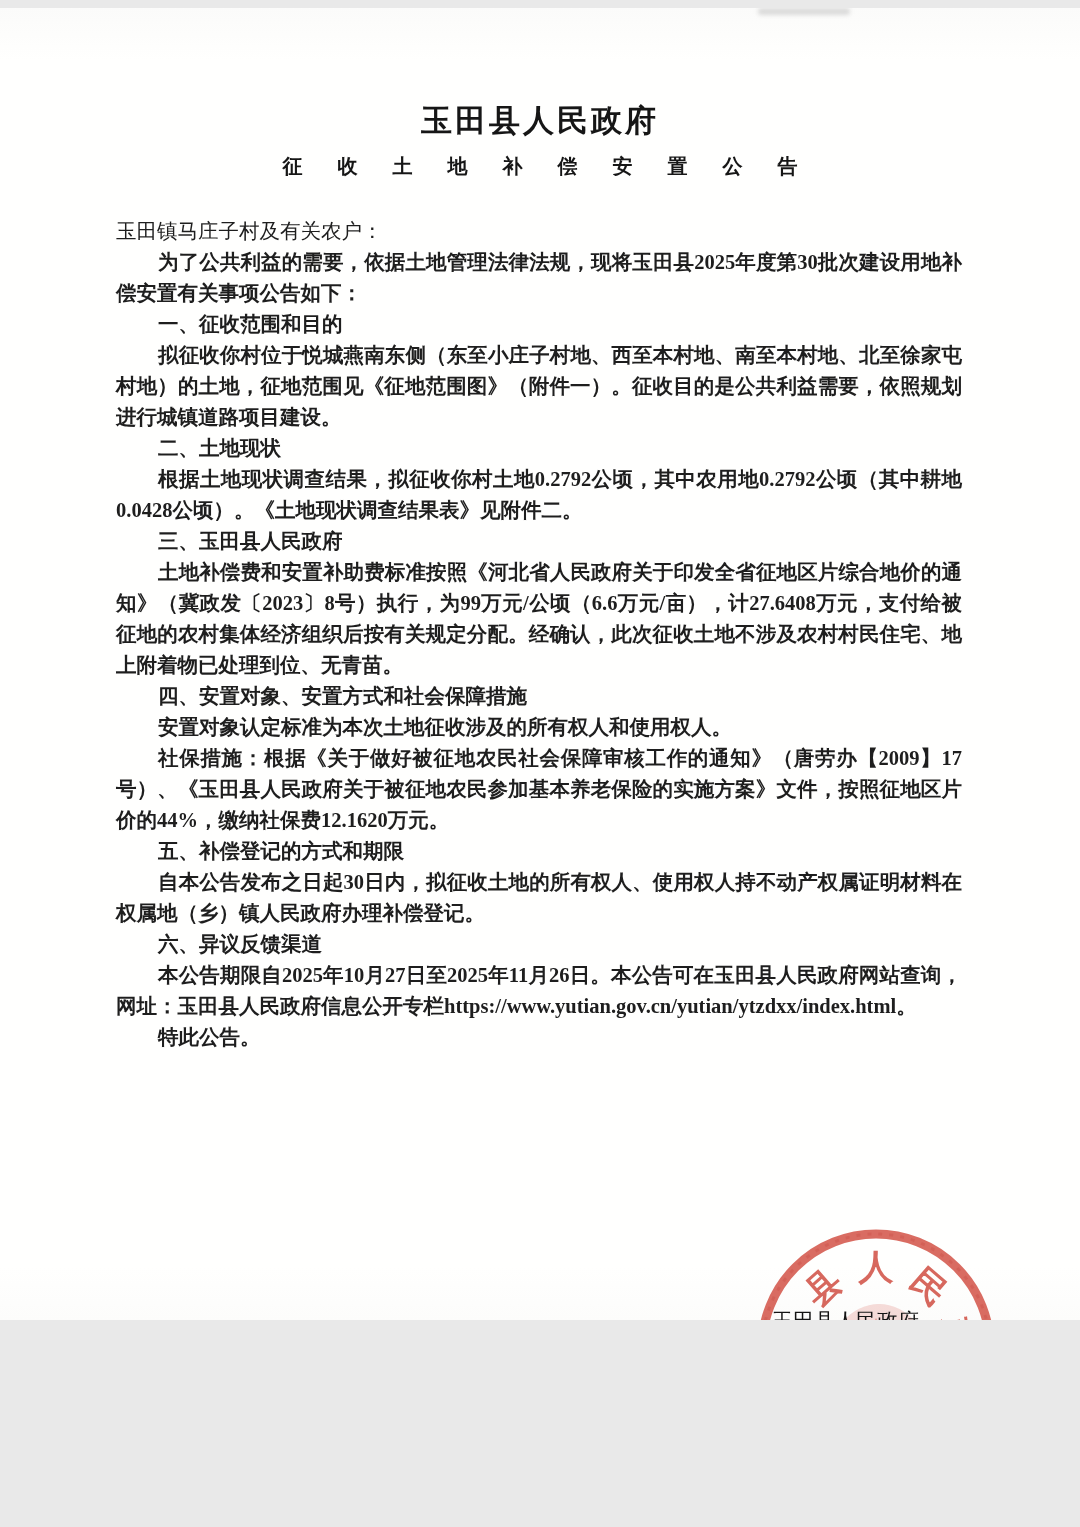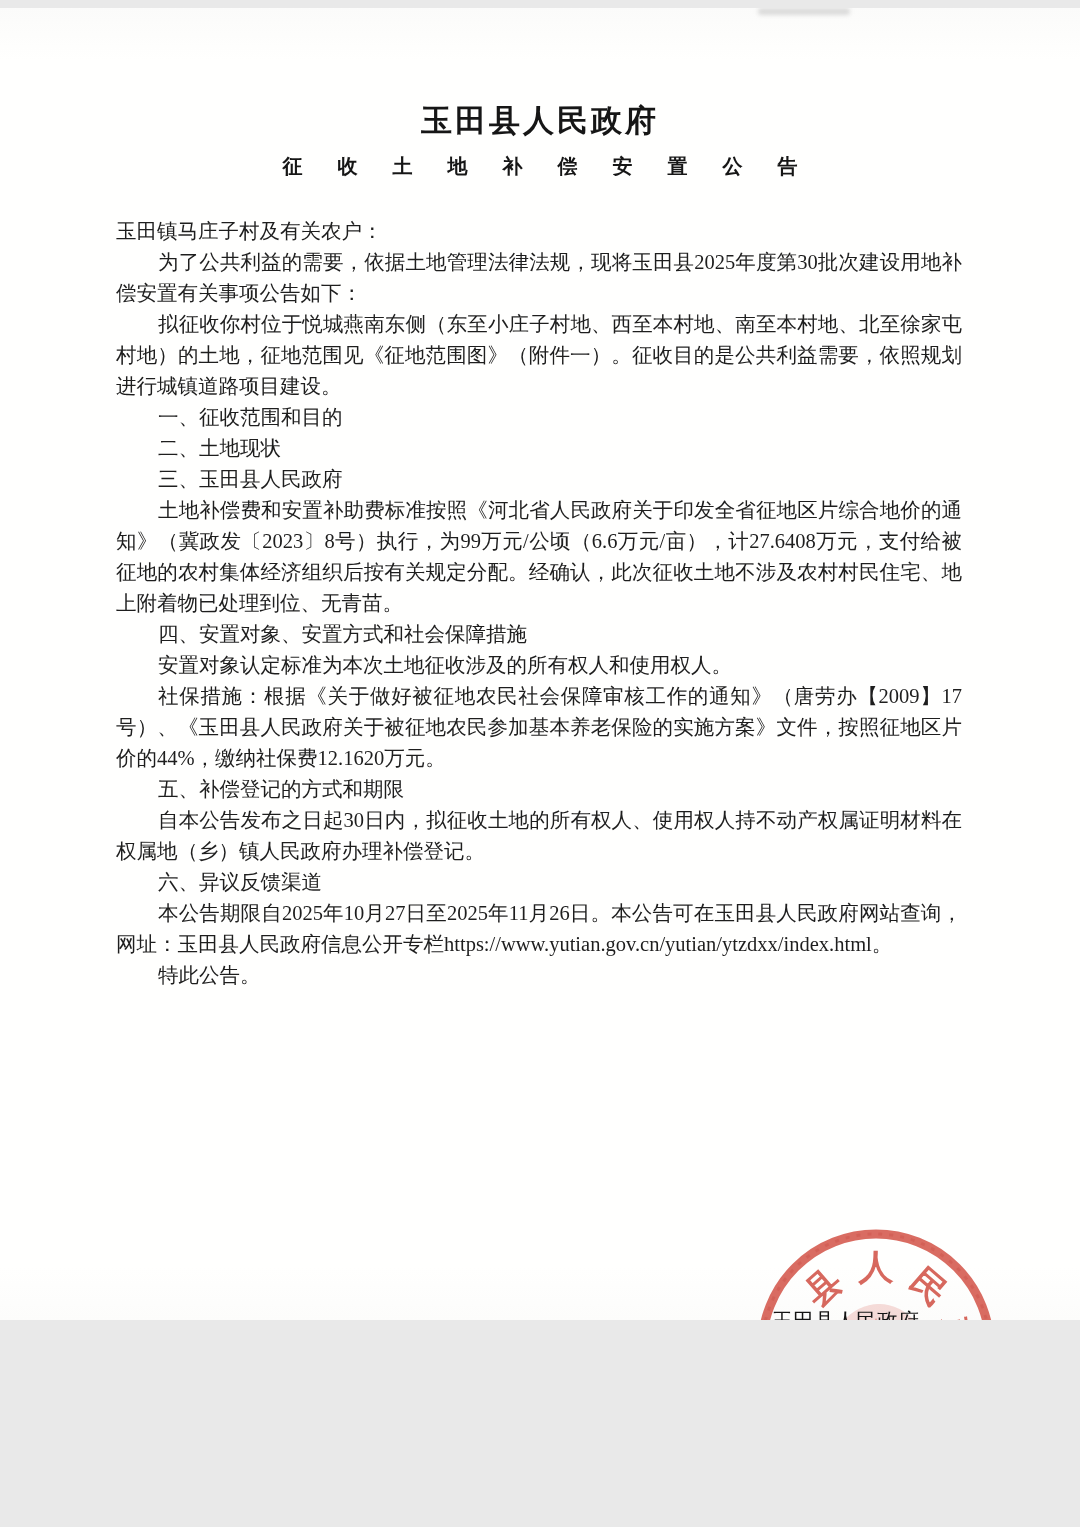--- a/index.html
+++ b/index.html
@@ -18,21 +18,21 @@
     background:#bfbfbf;opacity:.55;filter:blur(2px);border-radius:3px;
   }
   .titles{padding-top:92px;text-align:center;}
   .title-1{font-size:31px;font-weight:bold;letter-spacing:3px;color:#161616;}
   .title-2{font-size:20px;font-weight:bold;letter-spacing:15px;margin-top:11px;color:#161616;text-indent:15px;}
   .doc-body{
     margin:36px 118px 0 116px;
     font-size:20.5px;line-height:31px;
     text-align:justify;text-justify:inter-ideograph;
   }
-  .para{margin:0;text-indent:2.05em;}
+  .para{margin:0;text-indent:2.05em;font-weight:bold;}
   .greeting{margin:0;text-indent:0;}
   .contact{margin-top:24px;font-size:20.5px;line-height:33px;}
   .contact-row{display:block;text-indent:2.05em;}
   .phone-label{margin-left:105px;}
   .attachments{
     position:absolute;left:137px;top:1392px;
     font-size:20.5px;line-height:31px;color:#1e1e1e;
   }
   .attach-item-2{margin-left:38px;}
   .signature{
@@ -54,23 +54,24 @@
   <div class="scan-artifact"></div>
 
   <div class="titles">
     <div class="title-1">玉田县人民政府</div>
     <div class="title-2">征 收 土 地 补 偿 安 置 公 告</div>
   </div>
 
   <div class="doc-body">
     <p class="greeting">玉田镇马庄子村及有关农户：</p>
     <p class="para">为了公共利益的需要，依据土地管理法律法规，现将玉田县2025年度第30批次建设用地补偿安置有关事项公告如下：</p>
+    <p class="para">一、征收范围和目的</p>
     <p class="para">拟征收你村位于悦城燕南东侧（东至小庄子村地、西至本村地、南至本村地、北至徐家屯村地）的土地，征地范围见《征地范围图》（附件一）。征收目的是公共利益需要，依照规划进行城镇道路项目建设。</p>
-    <p class="para">一、征收范围和目的</p>
     <p class="para">二、土地现状</p>
+    <p class="para">根据土地现状调查结果，拟征收你村土地0.2792公顷，其中农用地0.2792公顷（其中耕地0.0428公顷）。《土地现状调查结果表》见附件二。</p>
     <p class="para">三、玉田县人民政府</p>
     <p class="para">土地补偿费和安置补助费标准按照《河北省人民政府关于印发全省征地区片综合地价的通知》（冀政发〔2023〕8号）执行，为99万元/公顷（6.6万元/亩），计27.6408万元，支付给被征地的农村集体经济组织后按有关规定分配。经确认，此次征收土地不涉及农村村民住宅、地上附着物已处理到位、无青苗。</p>
     <p class="para">四、安置对象、安置方式和社会保障措施</p>
     <p class="para">安置对象认定标准为本次土地征收涉及的所有权人和使用权人。</p>
     <p class="para">社保措施：根据《关于做好被征地农民社会保障审核工作的通知》（唐劳办【2009】17号）、《玉田县人民政府关于被征地农民参加基本养老保险的实施方案》文件，按照征地区片价的44%，缴纳社保费12.1620万元。</p>
     <p class="para">五、补偿登记的方式和期限</p>
     <p class="para">自本公告发布之日起30日内，拟征收土地的所有权人、使用权人持不动产权属证明材料在权属地（乡）镇人民政府办理补偿登记。</p>
     <p class="para">六、异议反馈渠道</p>
     <p class="para">本公告期限自2025年10月27日至2025年11月26日。本公告可在玉田县人民政府网站查询，网址：玉田县人民政府信息公开专栏https://www.yutian.gov.cn/yutian/ytzdxx/index.html。</p>
     <p class="para">特此公告。</p>

